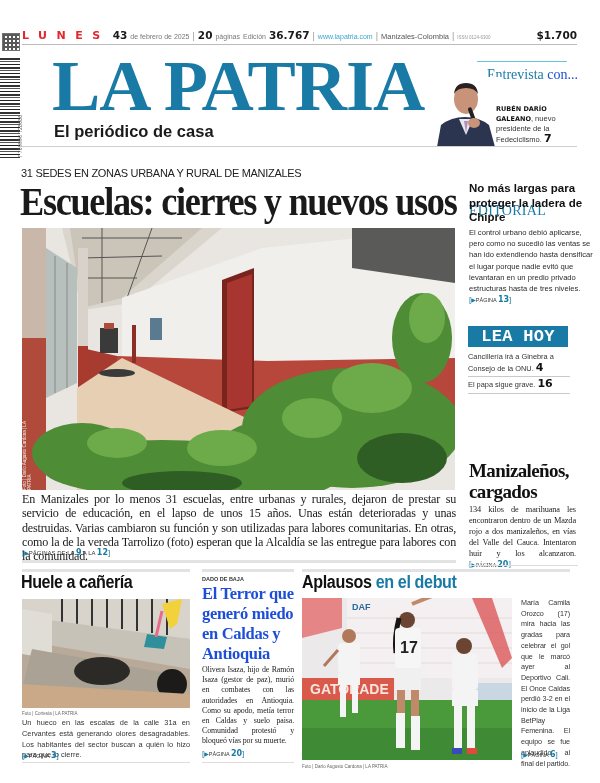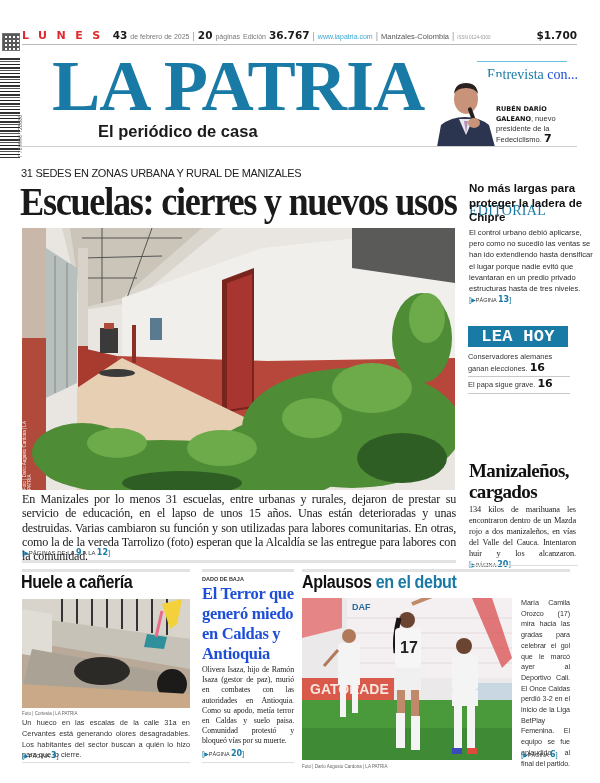--- a/index.html
+++ b/index.html
@@ -27,21 +27,21 @@
   .bold-num { font-weight: 900; font-size: 10.5px; font-family: "DejaVu Sans", sans-serif; }
   .sep { font-size: 9px; color: #999; }
   .url { font-size: 7px; color: #3aa8d0; }
   .city { font-size: 7.5px; color: #555; }
   .issn { font-size: 4.5px; color: #999; }
   .price { margin-left: auto; font-weight: 900; font-size: 10.5px; font-family: "DejaVu Sans", sans-serif; }
 
   
   #masthead { left: 52px; top: 56px; font-family: "Liberation Serif", serif; font-weight: 700;
               font-size: 71px; line-height: 60px; color: #1a7aa6; letter-spacing: -1px; transform: scaleX(1.02); transform-origin: left; }
-  #tagline { left: 54px; top: 122px; font-size: 16.5px; font-weight: 700; color: #1a1a1a; margin-left: 44px; }
+  #tagline { left: 54px; top: 122px; font-size: 16.5px; font-weight: 700; color: #1a1a1a; }
   #mast-rule { left: 22px; top: 146px; width: 555px; height: 1px; background: #cfcfcf; }
 
   
   #interview-rule { left: 477px; top: 61px; width: 90px; height: 1px; background: #6cc3dd; }
   #interview-title { left: 487px; top: 67px; font-family: "Liberation Serif", serif; font-size: 14px; color: #1a7aa6; }
   #interview-title .con { color: #1d4ed8; }
   #interview-photo { left: 437px; top: 77px; width: 65px; height: 70px; overflow: hidden; }
   #interview-text { left: 496px; top: 104px; width: 80px; font-size: 7.5px; line-height: 10px; color: #333; text-align: left; }
   #interview-text b { color: #111; font-family: "DejaVu Sans", sans-serif; font-weight: 900; font-size: 6.5px; }
   #interview-text .pg { font-weight: 900; font-size: 11px; color: #111; font-family: "DejaVu Sans", sans-serif; }
@@ -228,21 +228,21 @@
 
 <div id="editorial-label" class="abs">EDITORIAL</div>
 <div id="editorial-title" class="abs">No más largas para proteger la ladera de Chipre</div>
 <div id="editorial-body" class="abs">
   <span>El control urbano debió aplicarse, pero como no sucedió las ventas se han ido extendiendo hasta densificar el lugar porque nadie evitó que levantaran en un predio privado estructuras hasta de tres niveles.</span>
   <span class="ref"><span class="bar">[</span><span class="arr">▶</span><span>PÁGINA</span> <span class="num">13</span><span class="bar">]</span></span>
 </div>
 
 <div id="lea-hoy" class="abs">LEA HOY</div>
 <div id="lea-list" class="abs">
-  <div class="lea-item"><span>Conservadores alemanes ganan elecciones.</span> <span class="n">16</span></div>
+  <div class="lea-item"><span>Cancillería irá a Ginebra a Consejo de la ONU.</span> <span class="n">4</span></div>
   <div class="lea-item"><span>El papa sigue grave.</span> <span class="n">16</span></div>
 </div>
 
 <div id="manz-title" class="abs">Manizaleños, cargados</div>
 <div id="manz-body" class="abs">
   <span>134 kilos de marihuana les encontraron dentro de un Mazda rojo a dos manizaleños, en vías del Valle del Cauca. Intentaron huir y los alcanzaron.</span>
   <span class="ref"><span class="bar">[</span><span class="arr">▶</span><span>PÁGINA</span> <span class="num">20</span><span class="bar">]</span></span>
 </div>
 <div id="manz-rule" class="abs"></div>
 

